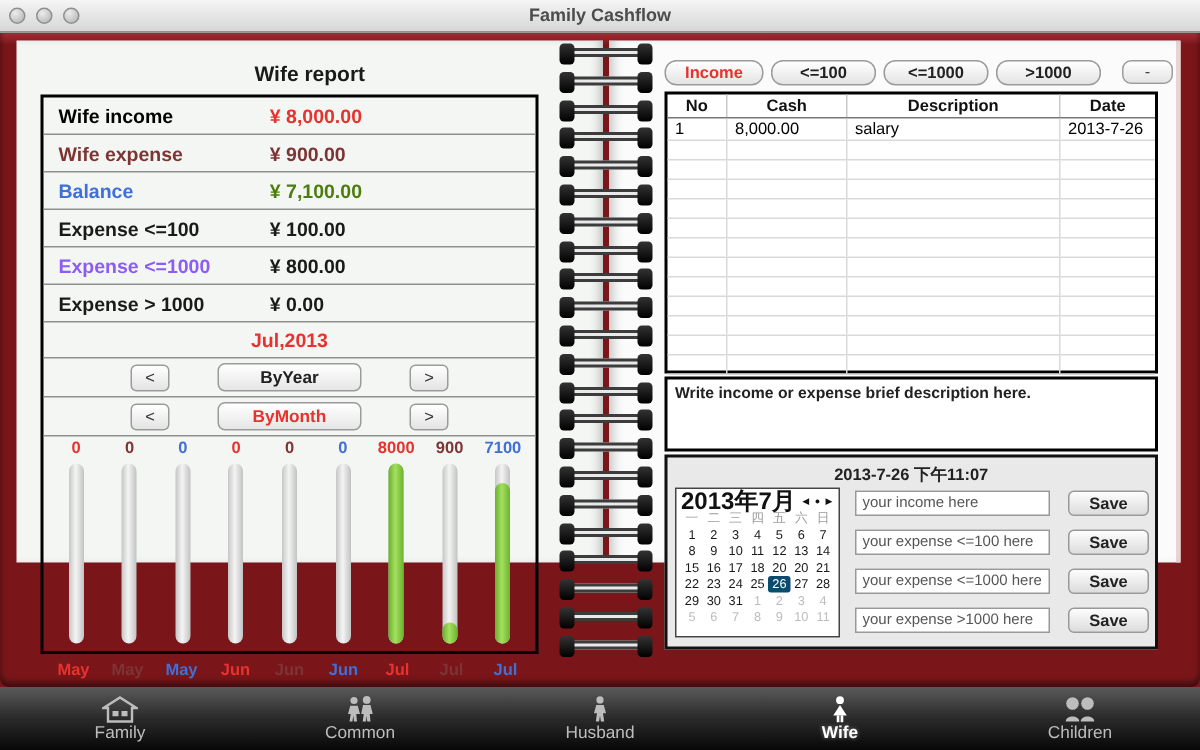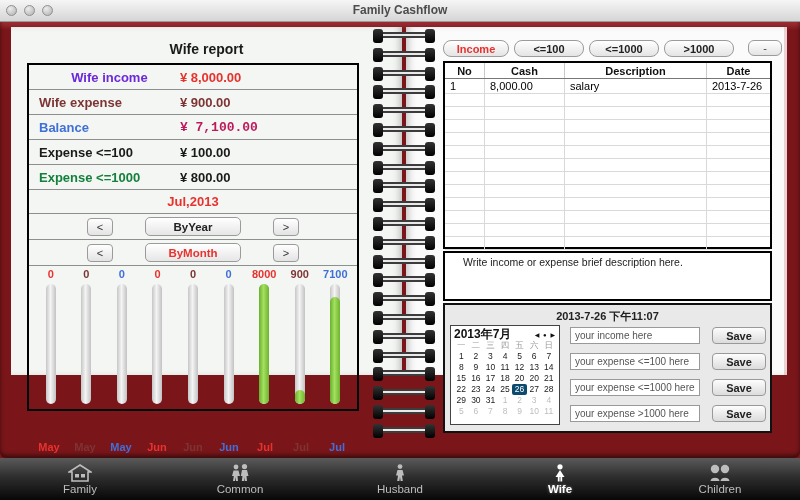--- a/index.html
+++ b/index.html
@@ -75,28 +75,28 @@
   .thead { display:flex; height:16px; border-bottom:1px solid #777; font-weight:bold; color:#111;
     align-items:center; }
   .thead .hc { text-align:center; border-right:1px solid #c9c9c9; height:100%; line-height:16px; }
   .thead .hc:last-child { border-right:none; }
   .trow { display:flex; height:15px; border-bottom:1px solid #d9d9d9; align-items:center; }
   .trow.empty { height:13px; }
   .trow .tc { padding-left:5px; border-right:1px solid #d9d9d9; height:100%; line-height:14px;
     overflow:hidden; white-space:nowrap; }
   .trow .tc:last-child { border-right:none; }
   .desc-box { position:absolute; left:37px; top:224px; width:329px; height:50px;
-    border:2px solid #000; background:#fff; font-size:10.5px; color:#222; padding:3px 18px; }
+    border:2px solid #000; background:#fff; font-size:10.5px; color:#222; padding:3px 5px;font-weight:bold; }
   .bottom-panel { position:absolute; left:37px; top:276px; width:329px; height:130px;
     border:2px solid #111; background:#e9e9e9; }
   .timestamp { text-align:center; margin-top:4px; font-size:11px; font-weight:bold; color:#222; }
   .calendar { position:absolute; left:5px; top:20px; width:110px; height:100px;
     background:#fff; border:1px solid #444; padding:2px 3px; }
   .cal-head { display:flex; justify-content:space-between; align-items:center; height:12px; }
-  .cal-title { font-size:12px; font-weight:bold; color:#111; }
+  .cal-title { font-size:16px; font-weight:bold; color:#111; }
   .cal-nav { font-size:6px; color:#111; letter-spacing:1px; }
   .cal-week { display:flex; height:11px; }
   .cal-week span { flex:1; text-align:center; font-size:8.5px; line-height:11px; color:#1a1a1a; }
   .cal-week.wd span { color:#9a9a9a; }
   .cal-week span.out { color:#bdbdbd; }
   .cal-week span.sel { background:#0c4a6e; color:#fff; border-radius:2px; }
   .entry-row { position:absolute; left:125px; width:200px; height:17px; }
   .entry-row input { position:absolute; left:0; top:0; width:130px; height:17px;
     border:1px solid #999; background:#fff; font-size:10px; padding:0 4px; color:#333;
     font-family:"Liberation Sans", sans-serif; }
@@ -131,38 +131,42 @@
     <div class="win-title">Family Cashflow</div>
   </div>
 
   <div class="book">
 
     <div class="page page-left">
       <div class="report-title">Wife report</div>
       <div class="report-box">
         <div id="report-rows">
             <div class="rrow">
-              <span class="rlabel" style="color: #6d28d9; text-align: center;">Wife income</span>
+              <span class="rlabel" style="color: #000000;">Wife income</span>
               <span class="rvalue" style="color: rgb(232, 50, 46);">¥ 8,000.00</span>
             </div>
             <div class="rrow">
               <span class="rlabel" style="color: rgb(125, 52, 52);">Wife expense</span>
               <span class="rvalue" style="color: rgb(125, 52, 52);">¥ 900.00</span>
             </div>
             <div class="rrow">
               <span class="rlabel" style="color: rgb(63, 111, 216);">Balance</span>
-              <span class="rvalue" style="color: #be185d; font-family: Liberation Mono, monospace;">¥ 7,100.00</span>
+              <span class="rvalue" style="color: #4d7c0f;">¥ 7,100.00</span>
             </div>
             <div class="rrow">
               <span class="rlabel" style="color: rgb(26, 26, 26);">Expense  &lt;=100</span>
               <span class="rvalue" style="color: rgb(26, 26, 26);">¥ 100.00</span>
             </div>
             <div class="rrow">
-              <span class="rlabel" style="color: #15803d;">Expense  &lt;=1000</span>
+              <span class="rlabel" style="color: #8b5cf6;">Expense  &lt;=1000</span>
               <span class="rvalue" style="color: rgb(26, 26, 26);">¥ 800.00</span>
+            </div>
+            <div class="rrow">
+              <span class="rlabel" style="color: rgb(26, 26, 26);">Expense  &gt; 1000</span>
+              <span class="rvalue" style="color: rgb(26, 26, 26);">¥ 0.00</span>
             </div>
           </div>
         <div class="period-row">Jul,2013</div>
         <div class="nav-row">
           <button class="mini-btn prev">&lt;</button>
           <button class="mid-btn">ByYear</button>
           <button class="mini-btn next">&gt;</button>
         </div>
         <div class="nav-row">
           <button class="mini-btn prev">&lt;</button>

